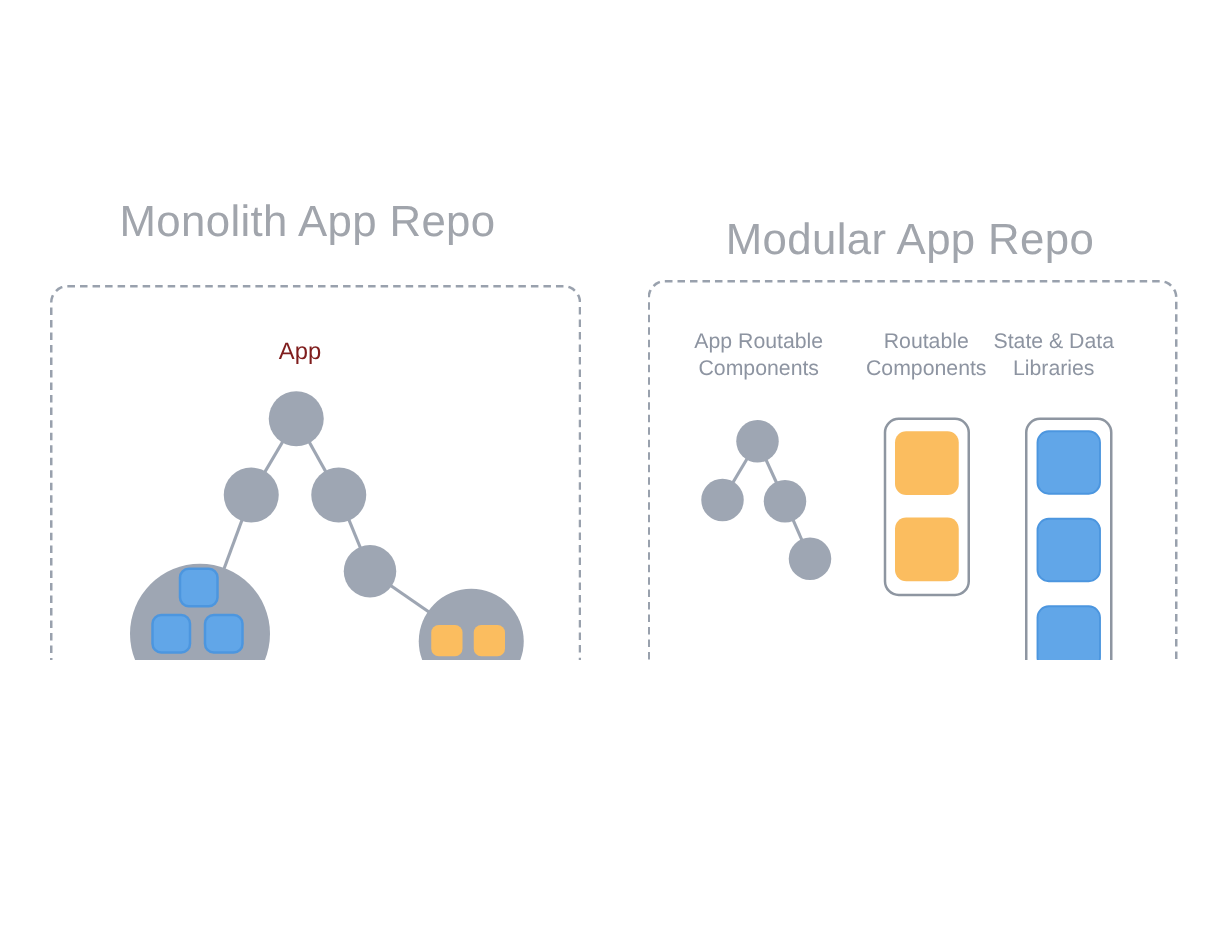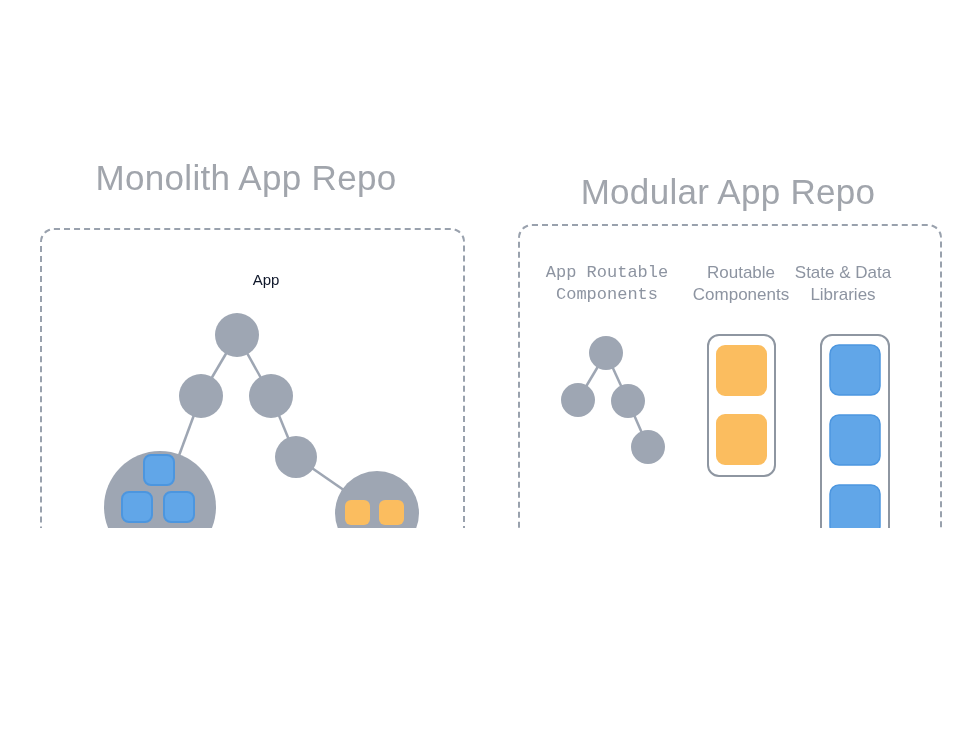--- a/index.html
+++ b/index.html
@@ -31,35 +31,34 @@
     border: 2.5px dashed #99A1AD;
     border-radius: 14px;
     background: transparent;
   }
   .panel-left  { left: 40px;  top: 228px; width: 421px; height: 343px; }
   .panel-right { left: 518px; top: 224px; width: 420px; height: 342px; }
   .app-label {
     position: absolute;
     left: 240px; top: 271px;
     transform: translateX(-50%);
-    font-size: 15px;
-    color: #0f172a;
-    margin-left: 26px;
+    font-size: 19px;
+    color: #7f1d1d;
   }
   .col-label {
     position: absolute;
     top: 262px;
     transform: translateX(-50%);
     width: 132px;
     text-align: center;
     font-size: 17px;
     line-height: 22px;
     color: #8D94A1;
   }
-  .col-0 { left: 607px; font-family: Liberation Mono, monospace; }
+  .col-0 { left: 607px; }
   .col-1 { left: 741px; }
   .col-2 { left: 843px; text-align: center; }
   #diagram {
     position: absolute;
     left: 0; top: 0;
     width: 980px;
     height: 748px;
     pointer-events: none;
   }
 </style>

